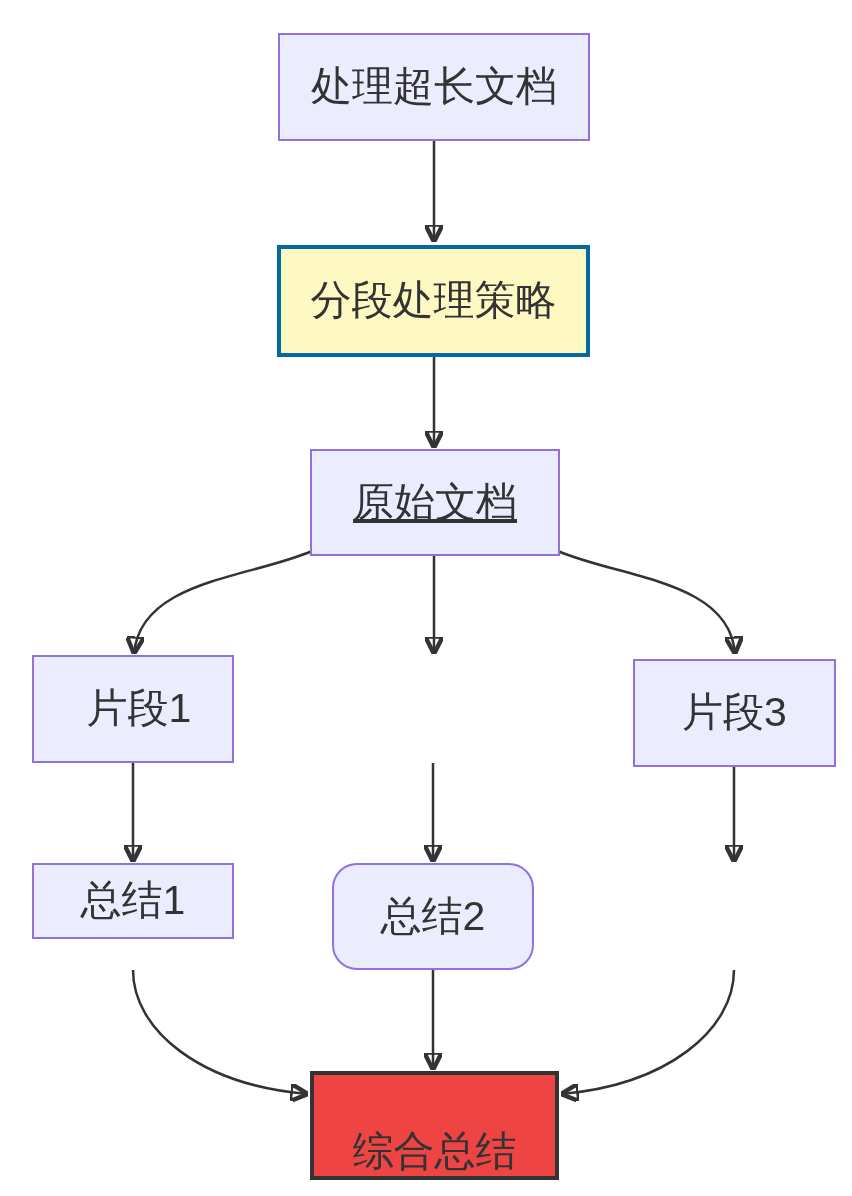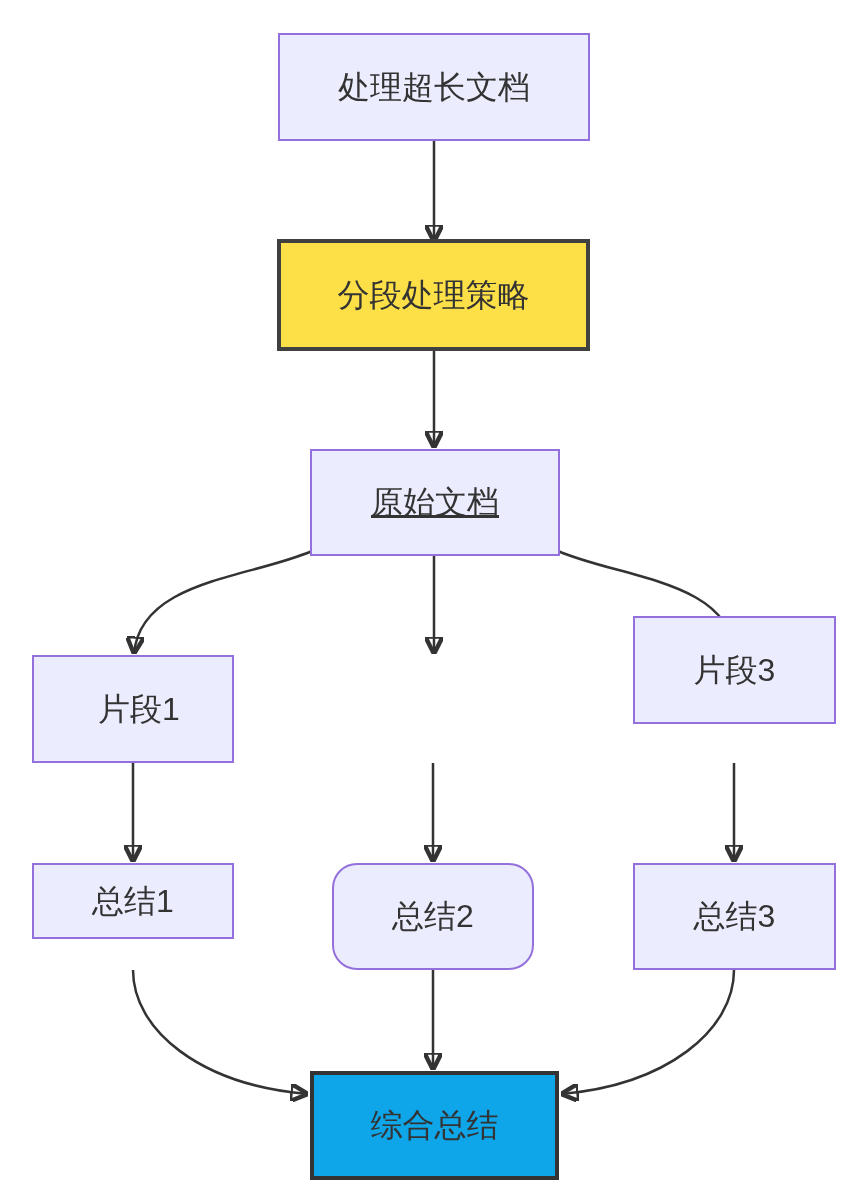--- a/index.html
+++ b/index.html
@@ -30,40 +30,42 @@
   }
   .node {
     position: absolute;
     box-sizing: border-box;
     display: flex;
     align-items: center;
     justify-content: center;
     background: #ececff;
     border: 2px solid #9370db;
     color: #333333;
-    font-size: 32px;
+    font-size: 41px;
     line-height: 1.2;
     text-align: center;
     white-space: nowrap;
   }
   .node--strategy {
-    background: #fde047;
-    border: 4px solid #404040;
+    background: #fef9c3;
+    border: 4px solid #0369a1;
+    margin-top: 6px;
   }
   .node--final {
-    background: #0ea5e9;
+    background: #ef4444;
     border: 4px solid #333333;
+    align-items: flex-end;
   }
   
   #node-doc      { left: 278px; top: 33px;   width: 312px; height: 108px; }
   #node-strategy { left: 277px; top: 239px;  width: 313px; height: 112px; }
   #node-original { left: 310px; top: 449px;  width: 250px; height: 107px; text-decoration: underline; }
   #node-chunk1   { left: 32px;  top: 655px;  width: 202px; height: 108px; padding-left: 12px; }
   #node-chunk2   { left: 332px; top: 655px;  width: 202px; height: 108px; }
-  #node-chunk3   { left: 633px; top: 616px;  width: 203px; height: 108px; }
+  #node-chunk3   { left: 633px; top: 659px;  width: 203px; height: 108px; }
   #node-summary1 { left: 32px;  top: 863px;  width: 202px; height: 76px; }
   #node-summary2 { left: 332px; top: 863px;  width: 202px; height: 107px; border-radius: 25px; }
   #node-summary3 { left: 633px; top: 863px;  width: 203px; height: 107px; }
   #node-final    { left: 310px; top: 1071px; width: 249px; height: 109px; }
 </style>
 </head>
 <body>
 
 <div class="canvas">
 
@@ -108,21 +110,18 @@
   </div>
 
   <div class="node" id="node-summary1">
     <span>总结1</span>
   </div>
 
   <div class="node" id="node-summary2">
     <span>总结2</span>
   </div>
 
-  <div class="node" id="node-summary3">
-    <span>总结3</span>
-  </div>
 
   <div class="node node--final" id="node-final">
     <span>综合总结</span>
   </div>
 
 </div>
 
 </body></html>

